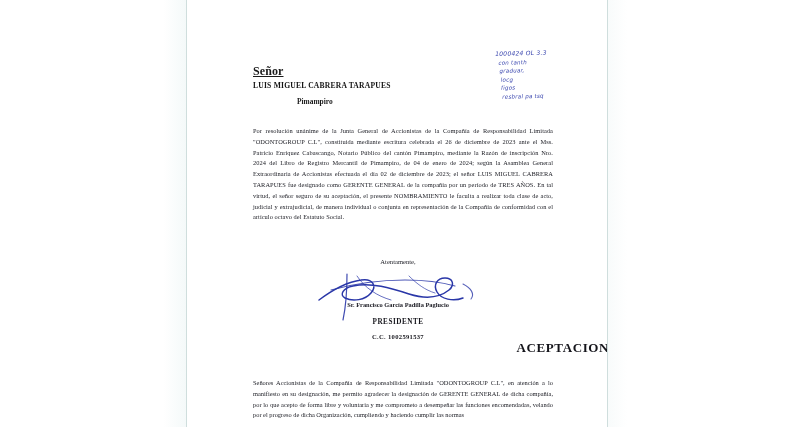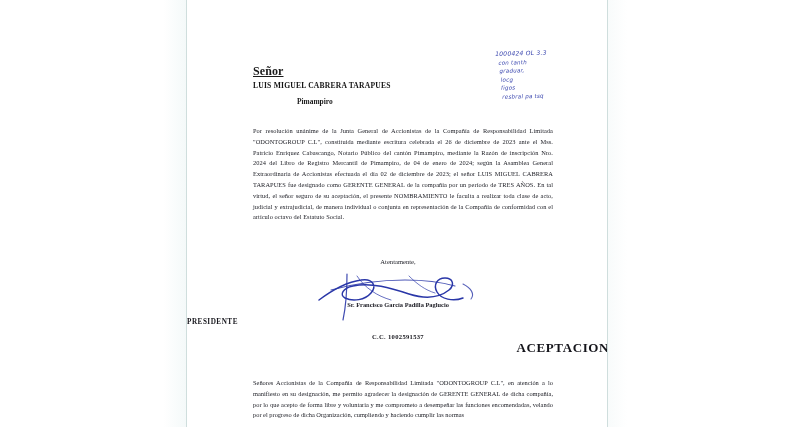--- a/index.html
+++ b/index.html
@@ -121,20 +121,21 @@
     text-align: center;
     font-size: 6.4px;
     font-weight: bold;
     color: #1a1a22;
   }
   .sig-role {
     position: absolute;
     left: 0;
     top: 318px;
     width: 422px;
+    text-align: center;
     font-size: 7.2px;
     font-weight: bold;
     color: #16161c;
     letter-spacing: 0.5px;
   }
   .sig-id {
     position: absolute;
     left: 0;
     top: 333px;
     width: 422px;

